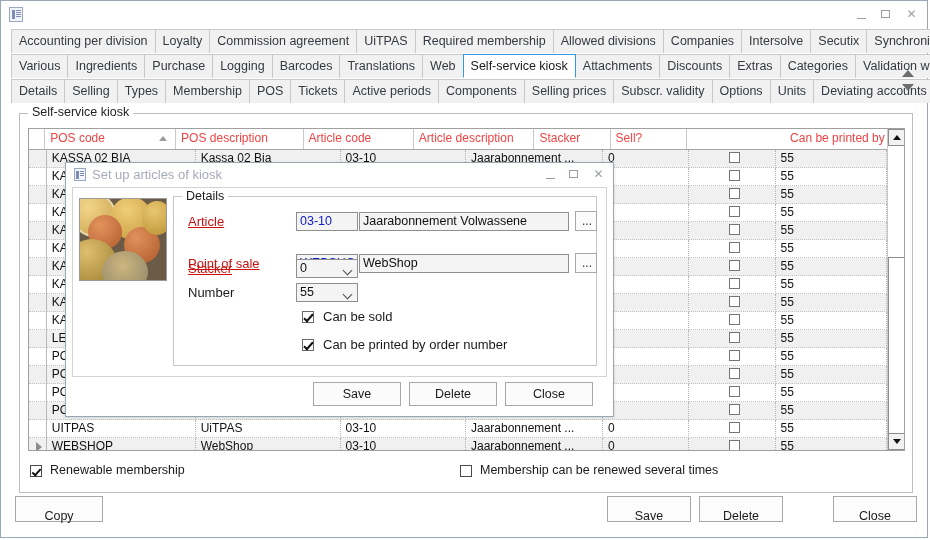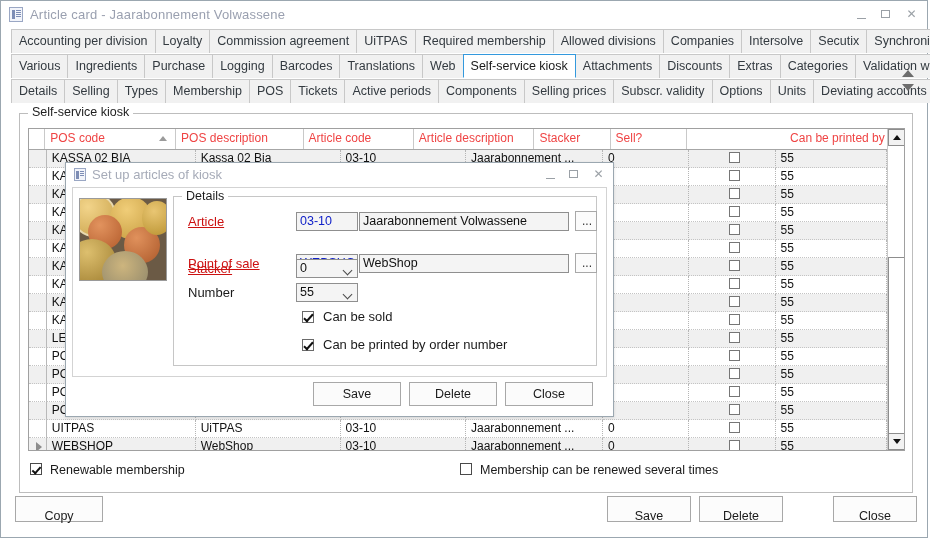--- a/index.html
+++ b/index.html
@@ -203,21 +203,21 @@
     border: 1px solid #8d8d8d; background: #ffffff;
     box-sizing: border-box; cursor: default;
   }
 
   
   .gb-checks {
     position: absolute; left: 10px; top: 344px;
     width: 860px; height: 24px;
     display: flex; align-items: center;
   }
-  .chk-item { display: flex; align-items: flex-start; font-size: 12.5px; color: #1a1a1a; }
+  .chk-item { display: flex; align-items: flex-end; font-size: 12.5px; color: #1a1a1a; }
   .chk-box {
     width: 12px; height: 12px; border: 1px solid #4a4a4a;
     background: #fff; margin-right: 8px; position: relative;
     box-sizing: border-box;
   }
   .chk-box.checked::after {
     content:""; position:absolute; left:3px; top:1px;
     width:3px; height:7px; border: solid #111;
     border-width: 0 2px 2px 0; transform: rotate(42deg);
   }
@@ -380,21 +380,20 @@
   .dbtn-delete { right: 118px; }
   .dbtn-close { right: 22px; }
 </style>
 </head>
 <body>
 
 <div class="app-window">
 
   <div class="titlebar">
     <div class="title-icon"></div>
-    <div class="title-text">Article card - Jaarabonnement Volwassene</div>
     <div class="win-buttons">
       <div class="win-btn wb-min"></div>
       <div class="win-btn wb-max"></div>
       <div class="win-btn wb-close">✕</div>
     </div>
   </div>
 
   <div class="tab-area">
     <div class="tab-rows">
       <div class="tab-row" id="tabrow1">

